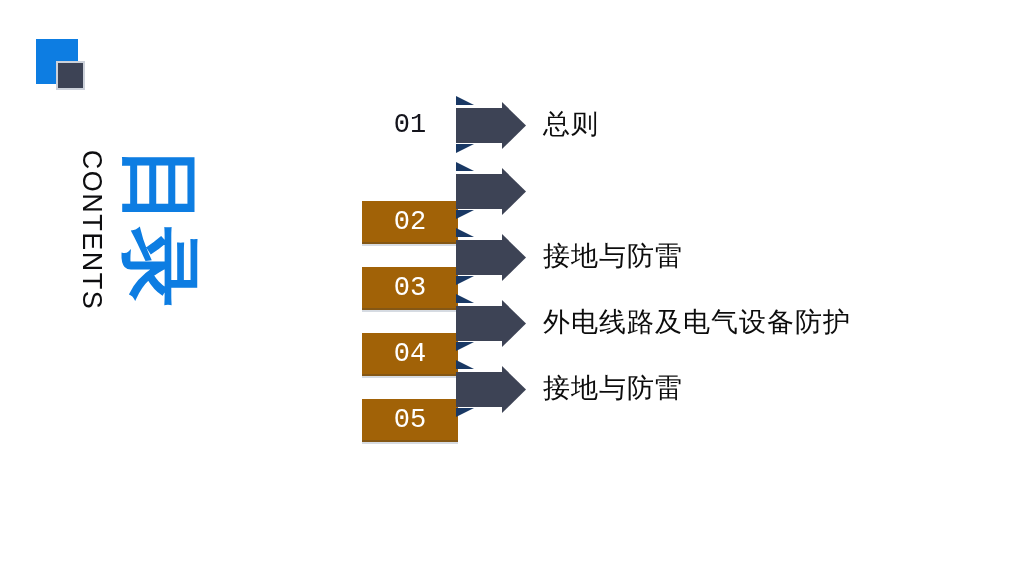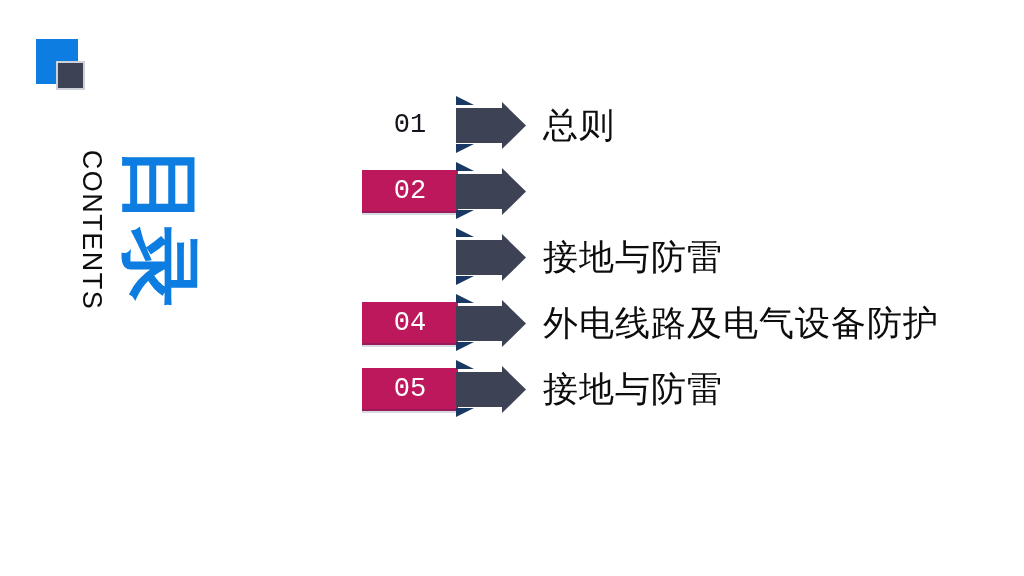--- a/index.html
+++ b/index.html
@@ -71,39 +71,40 @@
   .numbox {
     position: absolute;
     left: 0; top: 8px;
     width: 96px; height: 43px;
     line-height: 43px;
     text-align: center;
     font-family: Liberation Mono, monospace;
     font-size: 27px;
   }
   .numbox.filled {
-    background: #be185d;
+    background: #a16207;
     color: #ffffff;
     box-shadow: 0 2px 0 rgba(90,110,140,0.25), inset 0 -2px 0 rgba(0,40,90,0.18);
+    margin-top: 31px;
   }
   .numbox.plain {
     background: transparent;
     color: #14141c;
   }
   .arrow {
     position: absolute;
     left: 94px; top: 0;
     width: 72px; height: 57px;
   }
   .label {
     position: absolute;
     left: 181px; top: 0;
     height: 57px;
     line-height: 57px;
-    font-size: 35px;
+    font-size: 27px;
     letter-spacing: 1px;
     color: #0d0d0d;
     white-space: nowrap;
   }
 </style>
 </head>
 <body>
 
 <div class="slide">
 
@@ -128,20 +129,21 @@
     <div class="numbox filled">02</div>
     <svg class="arrow" viewBox="0 0 72 57">
       <polygon points="0,0 18,9 0,9" fill="#193864"></polygon>
       <rect x="0" y="12" width="47" height="35" fill="#3d4355"></rect>
       <polygon points="46,6 70,29.5 46,53" fill="#3d4355"></polygon>
       <polygon points="0,48 18,48 0,57" fill="#193864"></polygon>
     </svg>
   </div>
 
   <div class="row" style="top:228px">
+    <div class="numbox filled">03</div>
     <svg class="arrow" viewBox="0 0 72 57">
       <polygon points="0,0 18,9 0,9" fill="#193864"></polygon>
       <rect x="0" y="12" width="47" height="35" fill="#3d4355"></rect>
       <polygon points="46,6 70,29.5 46,53" fill="#3d4355"></polygon>
       <polygon points="0,48 18,48 0,57" fill="#193864"></polygon>
     </svg>
     <div class="label">接地与防雷</div>
   </div>
 
   <div class="row" style="top:294px">

